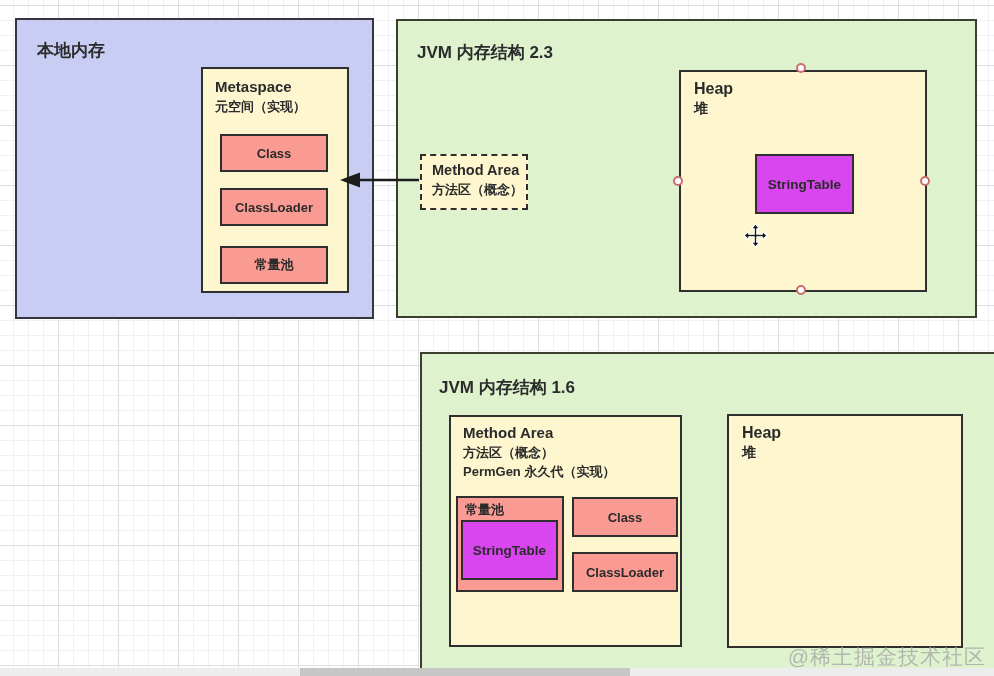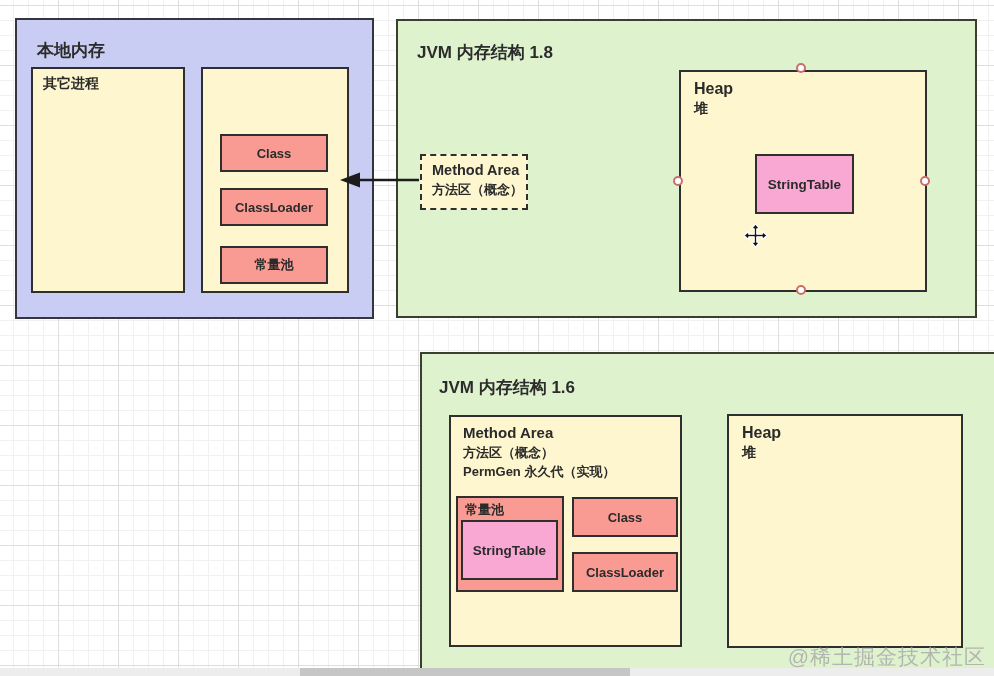--- a/index.html
+++ b/index.html
@@ -13,21 +13,21 @@
     background-size:60px 60px,60px 60px,15px 15px,15px 15px;
     background-position:-2px 5px,-2px 5px,-2px 5px,-2px 5px;
     font-family:"Liberation Sans","DejaVu Sans",sans-serif;
     color:#2b2b2b;
   }
   .shape{position:absolute;box-sizing:border-box;border:2px solid #2f2f2f;}
   .purple{background:#c9cdf3;border-color:#35353f;}
   .yellow{background:#fdf6cf;}
   .green{background:#dff2ce;border-color:#3a3f30;}
   .salmon{background:#f99b92;}
-  .coral{background:#f9a8d4;}
+  .coral{background:#d946ef;}
   .dashed{border-style:dashed;}
   .t-lg{font-size:17px;font-weight:bold;}
   .t-md{font-size:15px;font-weight:bold;line-height:20px;}
   .t-sm{font-size:13px;font-weight:bold;line-height:19px;}
   .pad{padding:8px 10px 0 12px;}
   .center-label{display:flex;align-items:center;justify-content:center;
     font-size:13px;font-weight:bold;text-align:right;}
   .handle{position:absolute;width:10px;height:10px;border-radius:50%;
     background:#fff;border:2px solid #c96e6e;transform:translate(-50%,-50%);
     box-sizing:border-box;z-index:6;}
@@ -38,39 +38,40 @@
   svg{display:block;}
 </style>
 </head>
 <body>
 
 <div class="canvas">
 
   <div class="shape purple" style="left:7px;top:18px;width:359px;height:301px;margin-left:8px;">
     <div class="t-lg" style="position:absolute;left:20px;top:19px;">本地内存</div>
 
-    <div class="shape yellow" style="left:14px;top:47px;width:154px;height:226px;">
-      <div class="t-sm" style="position:absolute;left:10px;top:5px;font-size:14px;">其它进程</div>
-    </div>
 
     <div class="shape yellow" style="left:184px;top:47px;width:148px;height:226px;">
+      <div class="pad">
+        <div class="t-md">Metaspace</div>
+        <div class="t-sm">元空间（实现）</div>
+      </div>
       <div class="shape salmon center-label" style="left:17px;top:65px;width:108px;height:38px;">
         <span>Class</span>
       </div>
       <div class="shape salmon center-label" style="left:17px;top:119px;width:108px;height:38px;">
         <span>ClassLoader</span>
       </div>
       <div class="shape salmon center-label" style="left:17px;top:177px;width:108px;height:38px;">
         <span>常量池</span>
       </div>
     </div>
   </div>
 
   <div class="shape green" style="left:396px;top:19px;width:581px;height:299px;">
-    <div class="t-lg" style="position:absolute;left:19px;top:20px;">JVM 内存结构 1.8</div>
+    <div class="t-lg" style="position:absolute;left:19px;top:20px;">JVM 内存结构 2.3</div>
 
     <div class="shape yellow dashed" style="left:22px;top:133px;width:108px;height:56px;">
       <div style="padding:5px 0 0 10px;">
         <div class="t-sm" style="font-size:14.5px;">Method Area</div>
         <div class="t-sm">方法区（概念）</div>
       </div>
     </div>
 
     <div class="shape yellow" style="left:281px;top:49px;width:248px;height:222px;">
       <div style="padding:7px 0 0 13px;">

